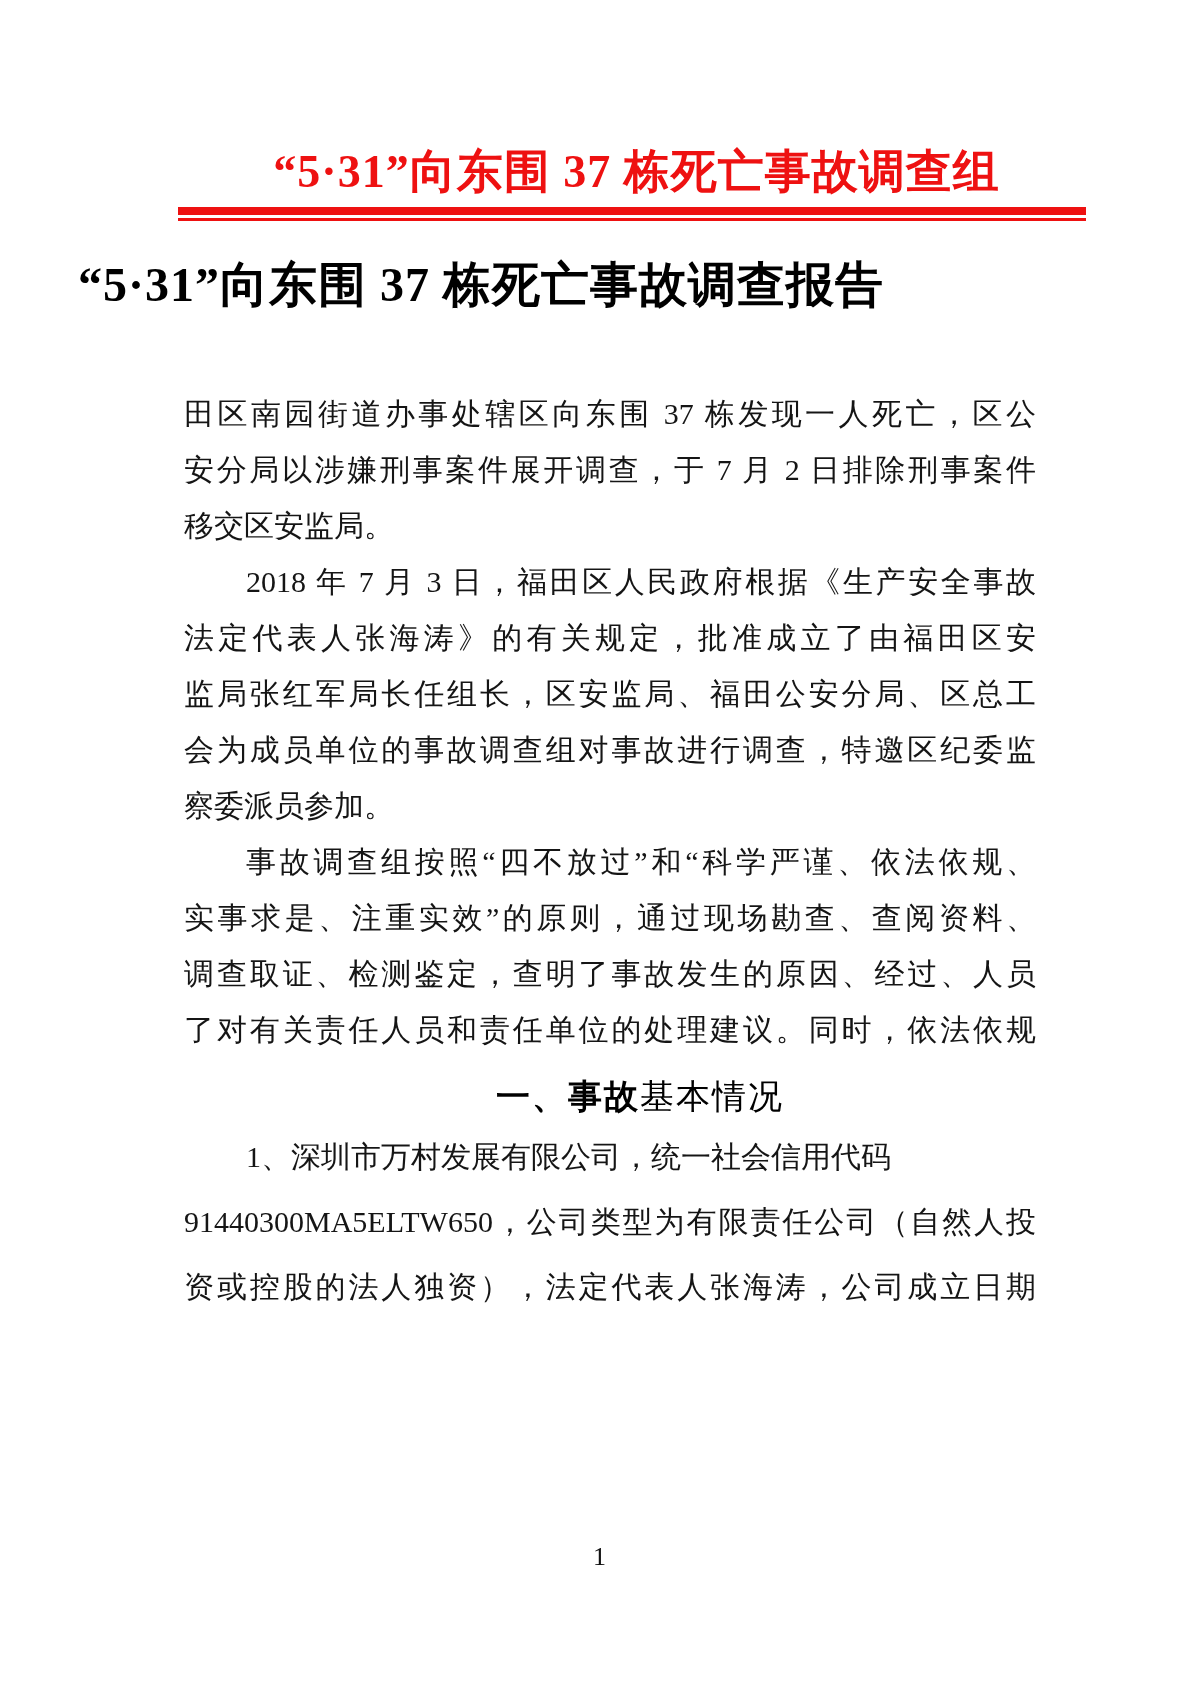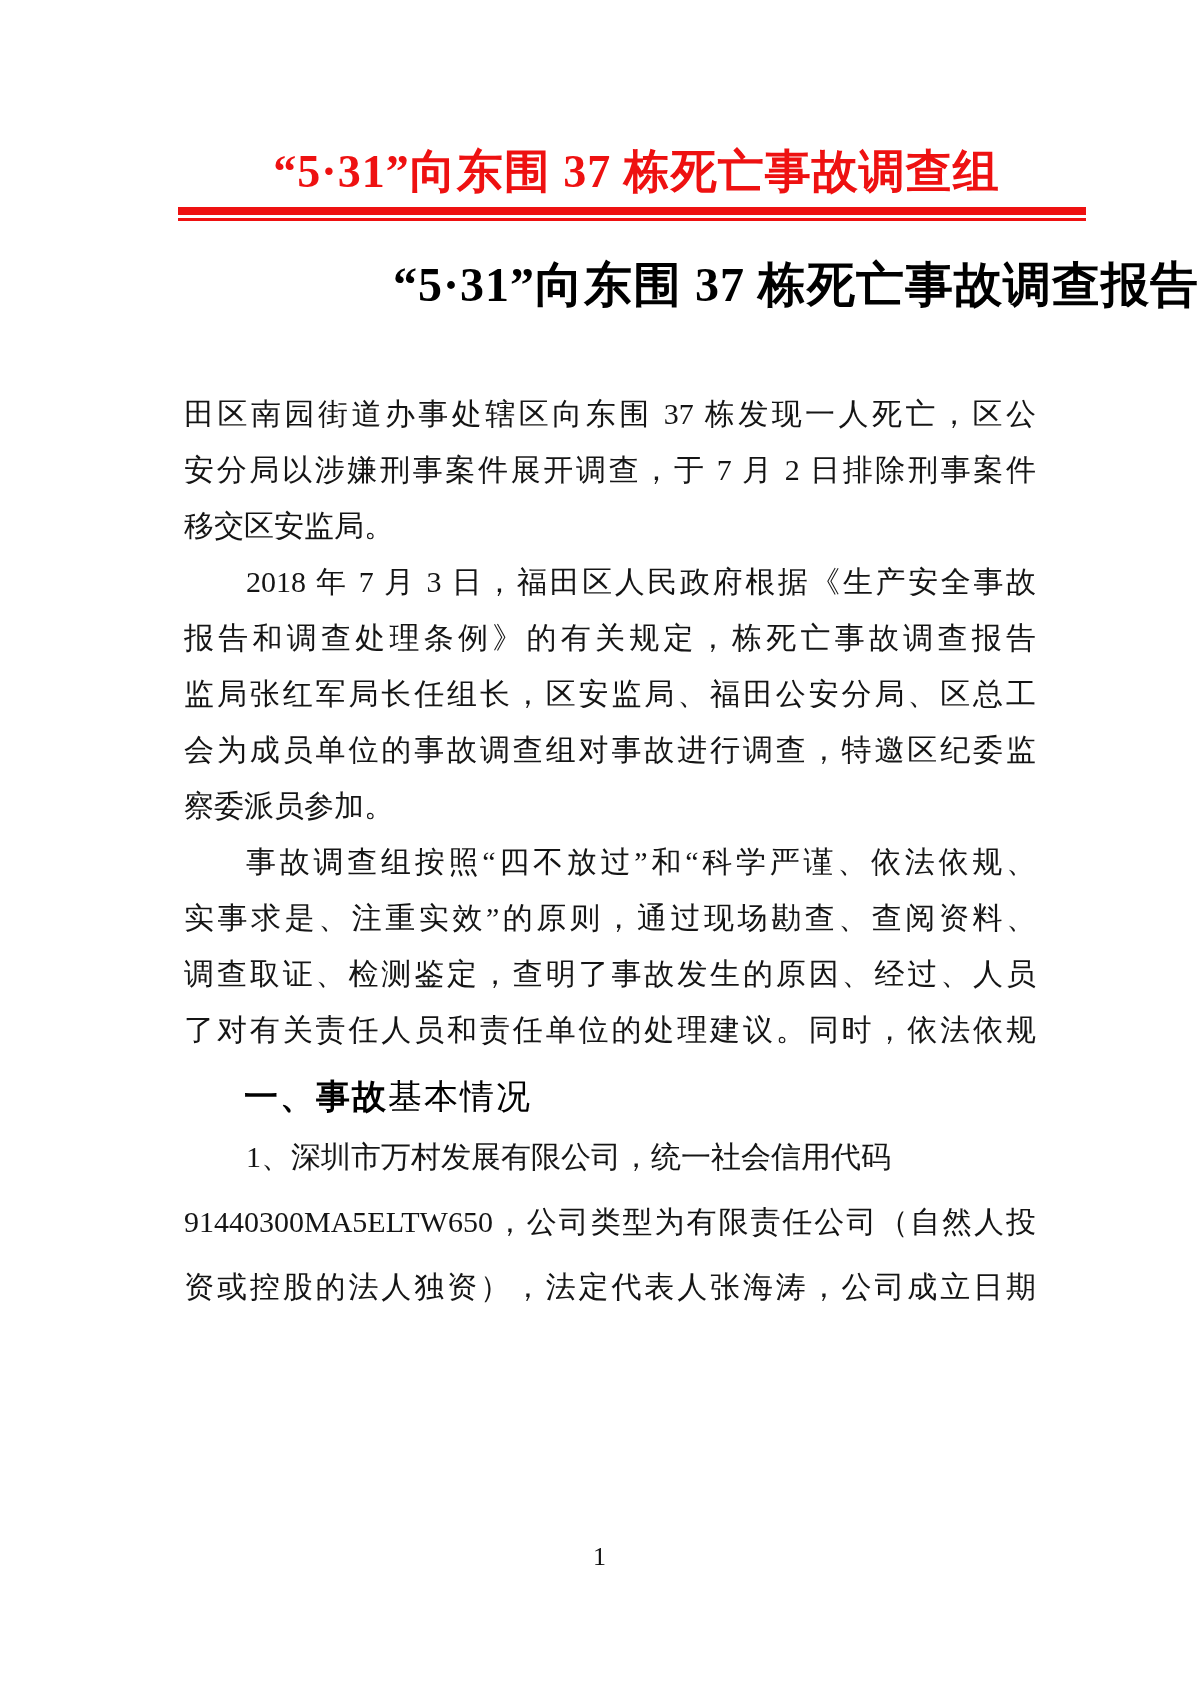--- a/index.html
+++ b/index.html
@@ -30,21 +30,21 @@
   }
   .rule { margin: 8px 0 0 178px; width: 908px; }
   .rule-thick { height: 8px; background: var(--accent); }
   .rule-gap   { height: 3px; background: transparent; }
   .rule-thin  { height: 3px; background: var(--accent); }
 
   
   .doc-title {
     margin-top: 38px;
     padding-left: 78px;
-    text-align: right;
+    text-align: left;
     font-size: 48px;
     line-height: 1.1;
     font-weight: bold;
     letter-spacing: 1px;
     color: #000000;
     white-space: nowrap;
   }
 
   
   .body {
@@ -68,20 +68,21 @@
   
   .heading {
     margin-top: 10px;
     line-height: 56px;
     height: 56px;
     text-indent: 60px;
     font-family: "Liberation Sans", "DejaVu Sans", sans-serif;
     font-size: 34px;
     letter-spacing: 2px;
     color: #000000;
+    text-align: center;
   }
   .heading .h-bold { font-weight: 700; }
   .heading .h-rest { font-weight: 400; }
   .subheading {
     line-height: 56px;
     height: 56px;
     text-indent: 64px;
     font-size: 31px;
     color: var(--ink);
   }
@@ -116,21 +117,21 @@
   <div class="body">
 
     <div class="para">
         <div class="line">田区南园街道办事处辖区向东围 37 栋发现一人死亡，区公</div>
         <div class="line">安分局以涉嫌刑事案件展开调查，于 7 月 2 日排除刑事案件</div>
         <div class="line nojust">移交区安监局。</div>
       </div>
 
     <div class="para">
         <div class="line indent">2018 年 7 月 3 日，福田区人民政府根据《生产安全事故</div>
-        <div class="line">报告和调查处理条例》的有关规定，栋死亡事故调查报告</div>
+        <div class="line">法定代表人张海涛》的有关规定，批准成立了由福田区安</div>
         <div class="line">监局张红军局长任组长，区安监局、福田公安分局、区总工</div>
         <div class="line">会为成员单位的事故调查组对事故进行调查，特邀区纪委监</div>
         <div class="line nojust">察委派员参加。</div>
       </div>
 
     <div class="para">
         <div class="line indent">事故调查组按照“四不放过”和“科学严谨、依法依规、</div>
         <div class="line">实事求是、注重实效”的原则，通过现场勘查、查阅资料、</div>
         <div class="line">调查取证、检测鉴定，查明了事故发生的原因、经过、人员</div>
         <div class="line">了对有关责任人员和责任单位的处理建议。同时，依法依规</div>

